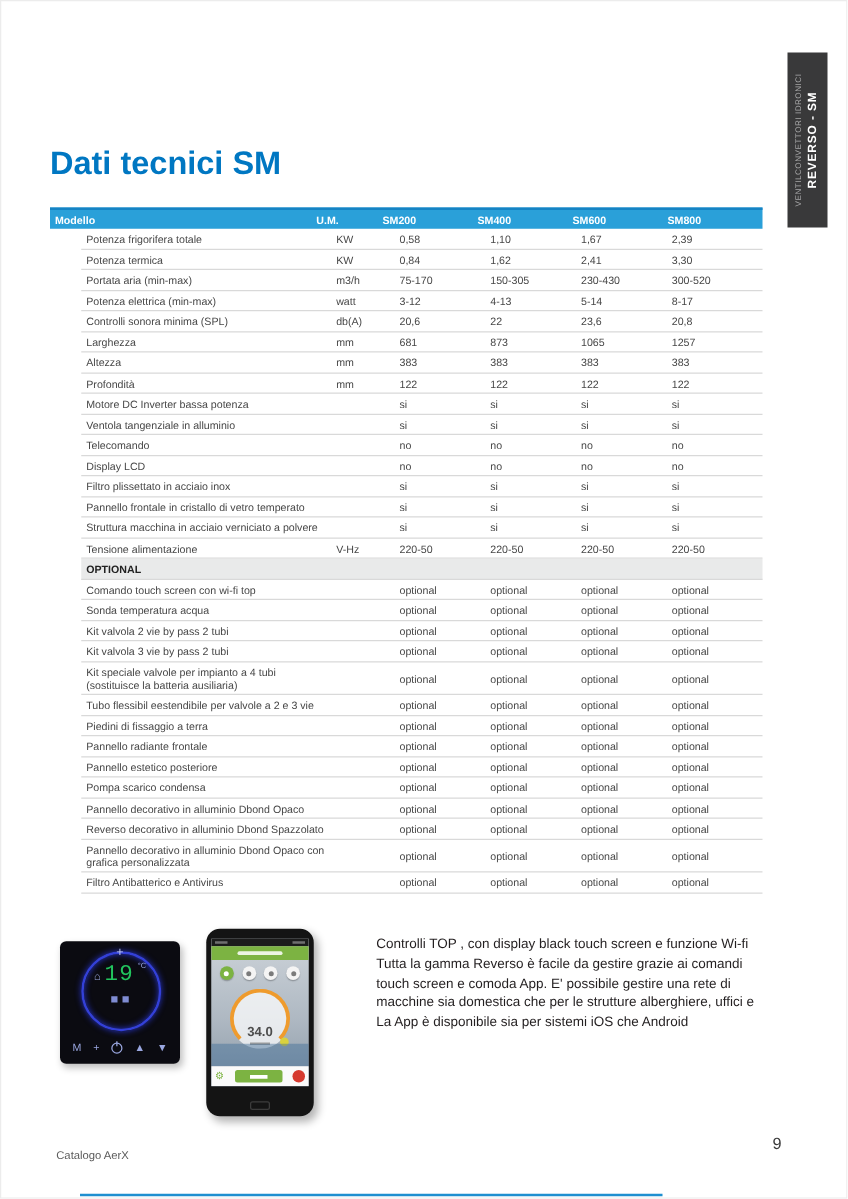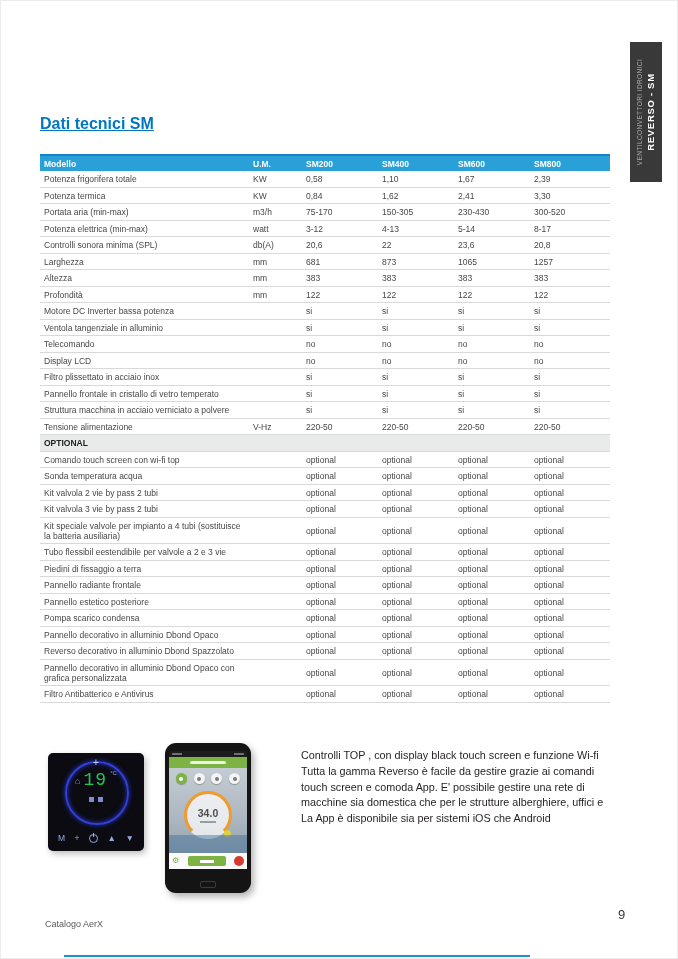--- a/index.html
+++ b/index.html
@@ -13,29 +13,29 @@
   .side-tab { position:absolute; left:630px; top:42px; width:32px; height:140px; background:#39393a; }
   .side-tab-inner {
     position:absolute; width:140px; height:32px; left:-54px; top:54px;
     transform:rotate(-90deg); display:flex; flex-direction:column;
     justify-content:center; align-items:center; gap:2px; white-space:nowrap;
   }
   .side-tab-cat { font-size:6.5px; color:#a7a7a8; letter-spacing:0.4px; }
   .side-tab-series { font-size:9.5px; font-weight:bold; color:#ffffff; letter-spacing:0.7px; }
 
   
-  .page-title { position:absolute; left:40px; top:115px; font-size:16px; font-weight:bold; color:#0077c2;text-decoration:underline; }
-
-  
-  .spec-table { position:absolute; left:40px; top:154px; width:570px; font-size:8.5px; color:#474747; }
+  .page-title { position:absolute; left:40px; top:115px; font-size:26px; font-weight:bold; color:#0077c2; }
+
+  
+  .spec-table { position:absolute; left:40px; top:166px; width:570px; font-size:8.5px; color:#474747; }
   .t-head {
     display:flex; align-items:center; background:#2aa0d9; border-top:2px solid #1583c4;
     color:#ffffff; font-weight:bold; height:15px; font-size:8.5px;
   }
-  .t-row { display:flex; align-items:center; border-bottom:1px solid #d9d9d9; padding:3px 0 2.5px; line-height:10px; }
+  .t-row { display:flex; align-items:center; border-bottom:1px solid #d9d9d9; padding:3px 0 2.5px; line-height:10px;margin-left:25px; }
   .t-row.section { background:#e9eaea; font-weight:bold; color:#222222; }
   .c-label { width:213px; padding-left:4px; padding-right:6px; box-sizing:border-box; }
   .c-um    { width:53px; }
   .c-val   { width:76px; }
 
   
   .thermostat {
     position:absolute; left:48px; top:753px; width:96px; height:98px;
     background:#0b0b11; border-radius:5px; box-shadow:2px 3px 6px rgba(0,0,0,0.25);
   }
@@ -68,21 +68,21 @@
   .phone-header { height:11px; background:#7cb342; display:flex; align-items:center; justify-content:center; }
   .phone-header i { display:block; width:36px; height:3px; background:rgba(255,255,255,0.85); border-radius:2px; }
   .phone-iconrow { display:flex; justify-content:space-evenly; margin-top:5px; }
   .phone-iconrow .circ { width:11px; height:11px; border-radius:50%; background:#f4f4f4; box-shadow:0 1px 1px rgba(0,0,0,0.25); display:flex; align-items:center; justify-content:center; }
   .phone-iconrow .circ i { display:block; width:4px; height:4px; background:#7b7b7b; border-radius:50%; }
   .phone-iconrow .circ.active { background:#7cb342; }
   .phone-iconrow .circ.active i { background:#ffffff; }
   .gauge {
     position:relative; margin:7px auto 0; width:42px; height:42px; border-radius:50%;
     border:3px solid #ef9b2d; border-bottom-color:transparent; background:rgba(255,255,255,0.72);
-    display:flex; flex-direction:column; align-items:center; justify-content:center;
+    display:flex; flex-direction:column; align-items:center; justify-content:flex-end;
   }
   .gauge-temp { font-size:10.5px; font-weight:bold; color:#4d4d4d; }
   .gauge-sub { width:16px; height:2px; background:#9c9c9c; margin-top:2px; }
   .gauge-bell { position:absolute; right:-2px; bottom:-1px; width:7px; height:7px; border-radius:50%; background:#d9d23e; }
   .phone-couch { position:absolute; left:0; bottom:16px; width:78px; height:18px; background:rgba(62,108,150,0.45); }
   .phone-bottombar { position:absolute; left:0; bottom:0; width:78px; height:16px; background:#fafafa; display:flex; align-items:center; justify-content:space-between; padding:0 3px; box-sizing:border-box; }
   .pb-gear { color:#7cb342; font-size:8px; line-height:8px; }
   .pb-btn { width:38px; height:10px; background:#7cb342; border-radius:2px; display:flex; align-items:center; justify-content:center; }
   .pb-btn i { display:block; width:14px; height:3px; background:#ffffff; }
   .pb-stop { width:10px; height:10px; border-radius:50%; background:#d63a2f; }

